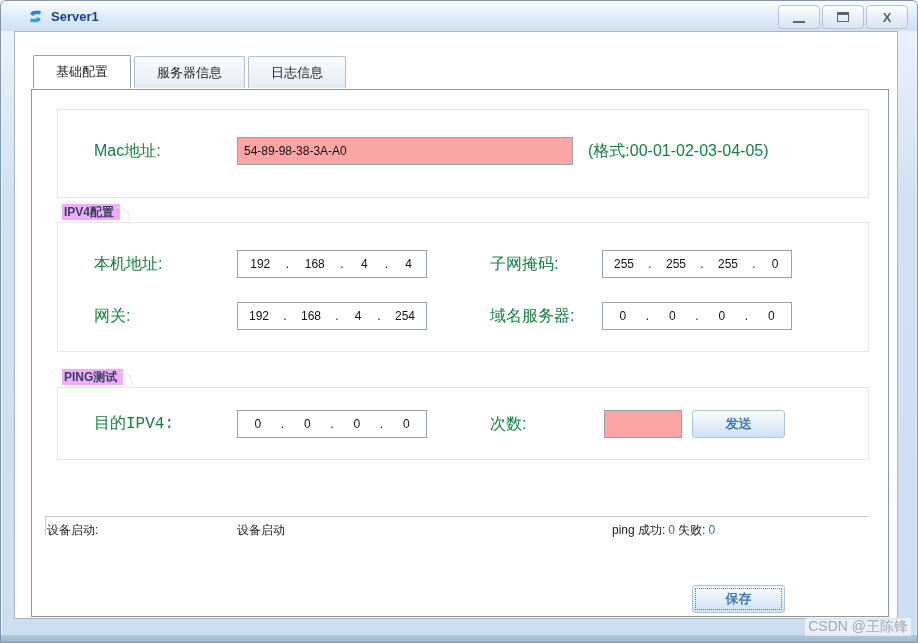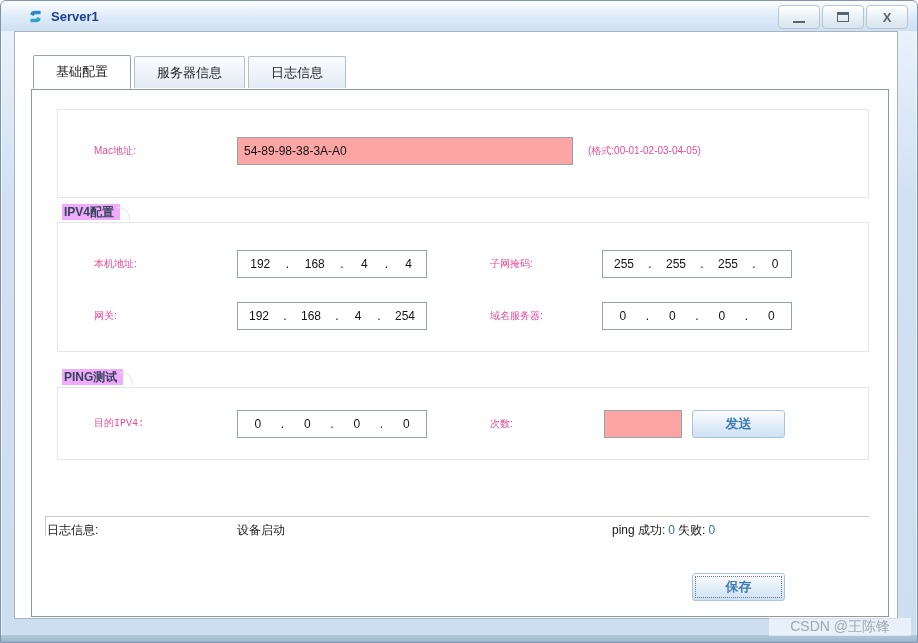--- a/index.html
+++ b/index.html
@@ -39,37 +39,37 @@
   .tab.active { height:34px; background:#ffffff; border:1px solid #97a2ad; border-bottom:1px solid #ffffff;
     margin-bottom:-1px; }
   .pane { position:absolute; left:30px; top:88px; width:858px; height:528px;
     background:#ffffff; border:1px solid #8d97a2; z-index:2; }
   
   .groupbox { position:absolute; border:1px solid #e4e6e8; background:#fff; }
   .group-label { position:absolute; z-index:2; background:#f0abfc; padding:0 6px 0 2px;
     font-weight:bold; font-size:12px; color:#33435a; line-height:16px; }
   .group-label::after { content:""; position:absolute; right:-10px; top:3px; width:12px; height:13px;
     border-top:1px solid #e4e6e8; border-right:1px solid #e4e6e8; border-top-right-radius:12px; }
-  .field-label { position:absolute; line-height:16px; color:#ec4899; font-size:10px; white-space:nowrap; }
+  .field-label { position:absolute; line-height:16px; color:#15803d; font-size:16px; white-space:nowrap; }
   .text-input { position:absolute; height:28px; border:1px solid #99a1a9; background:#fca5a5;
     font-family:"Liberation Sans","DejaVu Sans",sans-serif; font-size:12px; color:#111;
     padding:0 6px; outline:none; }
   .ip-box { position:absolute; height:28px; width:190px; border:1px solid #99a1a9; background:#fff;
     display:flex; align-items:center; justify-content:space-evenly; font-size:12px; color:#111; }
   .ip-box span { display:inline-block; text-align:center; min-width:10px; }
   .btn { position:absolute; width:93px; height:28px; border:1px solid #aac4dd; border-radius:3px;
     background:linear-gradient(#fbfdfe,#e7f0f9 45%,#cde1f3);
     color:#3f7ab5; font-weight:bold; font-size:13px; display:flex; align-items:center; justify-content:center;
     cursor:default; }
-  .btn.focused { outline:1px dotted #6e7a88; outline-offset:-4px; }
+  .btn.focused { outline:1px dotted #6e7a88; outline-offset:-4px;margin-top:12px; }
   .divider { position:absolute; background:#c9c9c9; }
   .status-text { position:absolute; line-height:16px; font-size:12px; color:#1a1a1a; white-space:nowrap; }
   .ping-val { color:#2e6fba; padding:0 3px; }
   .watermark { position:absolute; right:6px; top:617px; font-size:14px; color:#9fa8b0;
-    background:rgba(255,255,255,.55); padding:0 21px; z-index:5; }
+    background:rgba(255,255,255,.55); padding:0 3px; z-index:5; }
 </style>
 </head>
 <body>
 
 <div class="window">
 
   <div class="titlebar">
     <svg class="app-icon" viewBox="0 0 16 16">
       <path d="M3.2 6.2 q0-3.6 4.6-3.6 h5 v3.2 h-4.6 q-1.8 0-1.8 1.8 z" fill="#2f86c8"></path>
       <path d="M12.8 9.8 q0 3.6-4.6 3.6 h-5 v-3.2 h4.6 q1.8 0 1.8-1.8 z" fill="#35a3cc"></path>
@@ -171,21 +171,21 @@
     </div>
 
     <div class="field-label" style="left:458px; top:326px;">次数:</div>
     <input class="text-input" style="left: 572px; top: 320px; width: 78px;" value="">
     <div class="btn" style="left:660px; top:320px;">
         <span>发送</span>
       </div>
 
     <div class="divider" style="left:13px; top:426px; width:824px; height:1px;"></div>
     <div class="divider" style="left:13px; top:426px; width:1px; height:20px;"></div>
-    <div class="status-text" style="left:15px; top:432px;">日志信息:</div>
+    <div class="status-text" style="left:15px; top:432px;">设备启动:</div>
     <div class="status-text" style="left:205px; top:432px;">设备启动</div>
     <div class="status-text" style="left:580px; top:432px;">
       <span>ping 成功:</span><span class="ping-val">0</span><span>失败:</span><span class="ping-val">0</span>
     </div>
 
     <div class="btn focused" style="left:660px; top:483px;">
         <span>保存</span>
       </div>
   </div>
 

